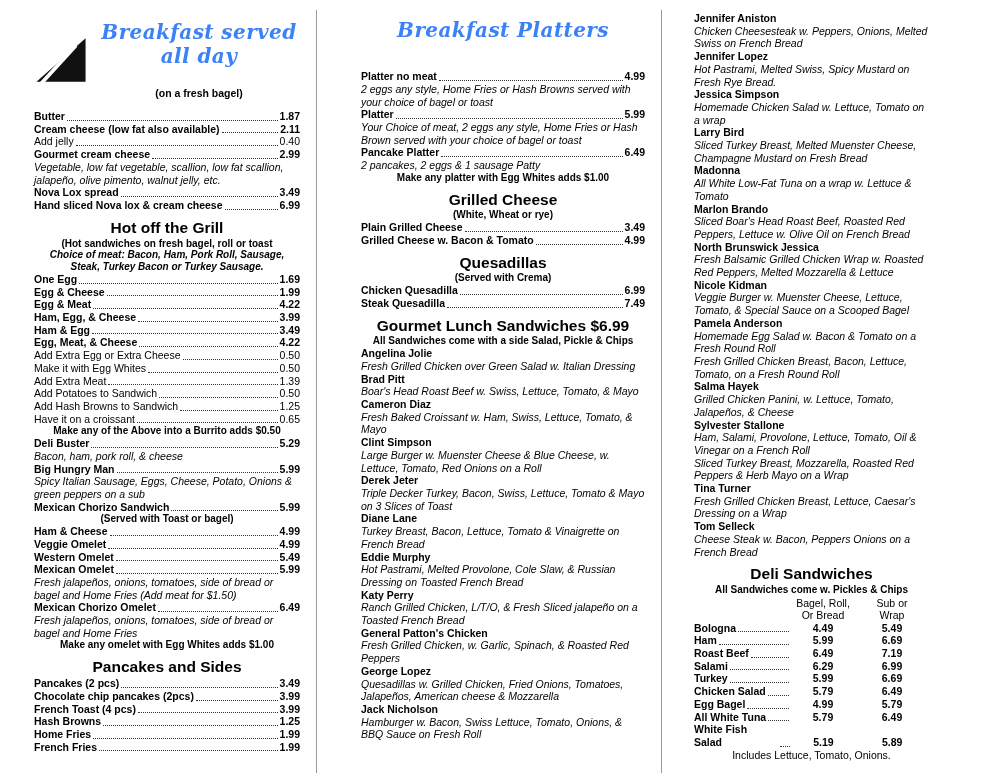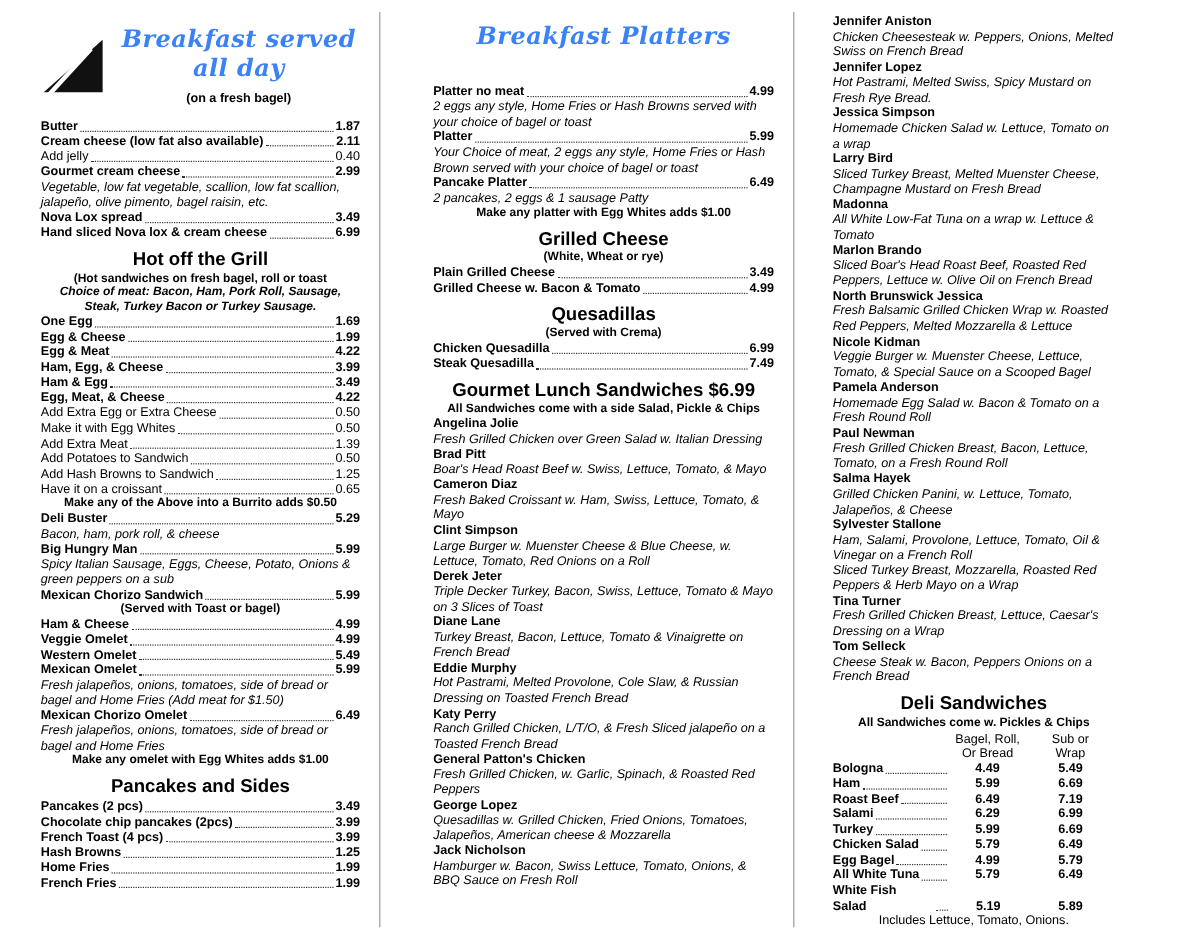--- a/index.html
+++ b/index.html
@@ -17,21 +17,21 @@
   .col3 { width:280px; padding:2px 12px 0 32px; border-left:1px solid #999; }
 
   
   .brand { display:flex; align-items:center; gap:10px; margin:6px 0 10px; }
   .brand .logo { flex:0 0 auto; line-height:0; }
   .brand-text { flex:1; text-align:center; }
   .script {
     font-family:"DejaVu Serif", serif; font-style:italic; font-weight:bold;
     color:#3b82f6; font-size:20px; letter-spacing:.4px;
   }
-  .brand-sub { font-weight:bold; font-size:10.5px; margin-top:8px; }
+  .brand-sub { font-weight:bold; font-size:10.5px; margin-top:19px; }
   .col2 > .script { text-align:center; margin:8px 0 28px; }
 
   
   .heading { font-weight:bold; text-align:center; font-size:15.5px; margin:7px 0 1px; line-height:1.15; }
   .note { font-weight:bold; text-align:center; font-size:10px; line-height:1.18; }
   .bold-italic-center { font-style:italic; padding:0 4px; }
 
   
   .row { display:flex; align-items:flex-end; }
   .row .iname { font-weight:bold; }
@@ -81,21 +81,21 @@
       <div class="row regular">
         <span class="iname">Add jelly</span>
         <span class="dots"></span>
         <span class="price">0.40</span>
       </div>
       <div class="row">
         <span class="iname">Gourmet cream cheese</span>
         <span class="dots"></span>
         <span class="price">2.99</span>
       </div>
-      <div class="desc">Vegetable, low fat vegetable, scallion, low fat scallion, jalapeño, olive pimento, bagel raisin, etc.</div>
+      <div class="desc">Vegetable, low fat vegetable, scallion, low fat scallion, jalapeño, olive pimento, walnut jelly, etc.</div>
       <div class="row">
         <span class="iname">Nova Lox spread</span>
         <span class="dots"></span>
         <span class="price">3.49</span>
       </div>
       <div class="row">
         <span class="iname">Hand sliced Nova lox &amp; cream cheese</span>
         <span class="dots"></span>
         <span class="price">6.99</span>
       </div>
@@ -364,21 +364,20 @@
       </div>
       <div class="person">
         <div class="pname">Nicole Kidman</div>
         <div class="pdesc">Veggie Burger w. Muenster Cheese, Lettuce, Tomato, &amp; Special Sauce on a Scooped Bagel</div>
       </div>
       <div class="person">
         <div class="pname">Pamela Anderson</div>
         <div class="pdesc">Homemade Egg Salad w. Bacon &amp; Tomato on a Fresh Round Roll</div>
       </div>
       <div class="person">
-        <div class="pname">Paul Newman</div>
         <div class="pdesc">Fresh Grilled Chicken Breast, Bacon, Lettuce, Tomato, on a Fresh Round Roll</div>
       </div>
       <div class="person">
         <div class="pname">Salma Hayek</div>
         <div class="pdesc">Grilled Chicken Panini, w. Lettuce, Tomato, Jalapeños, &amp; Cheese</div>
       </div>
       <div class="person">
         <div class="pname">Sylvester Stallone</div>
         <div class="pdesc">Ham, Salami, Provolone, Lettuce, Tomato, Oil &amp; Vinegar on a French Roll</div>
       </div>

